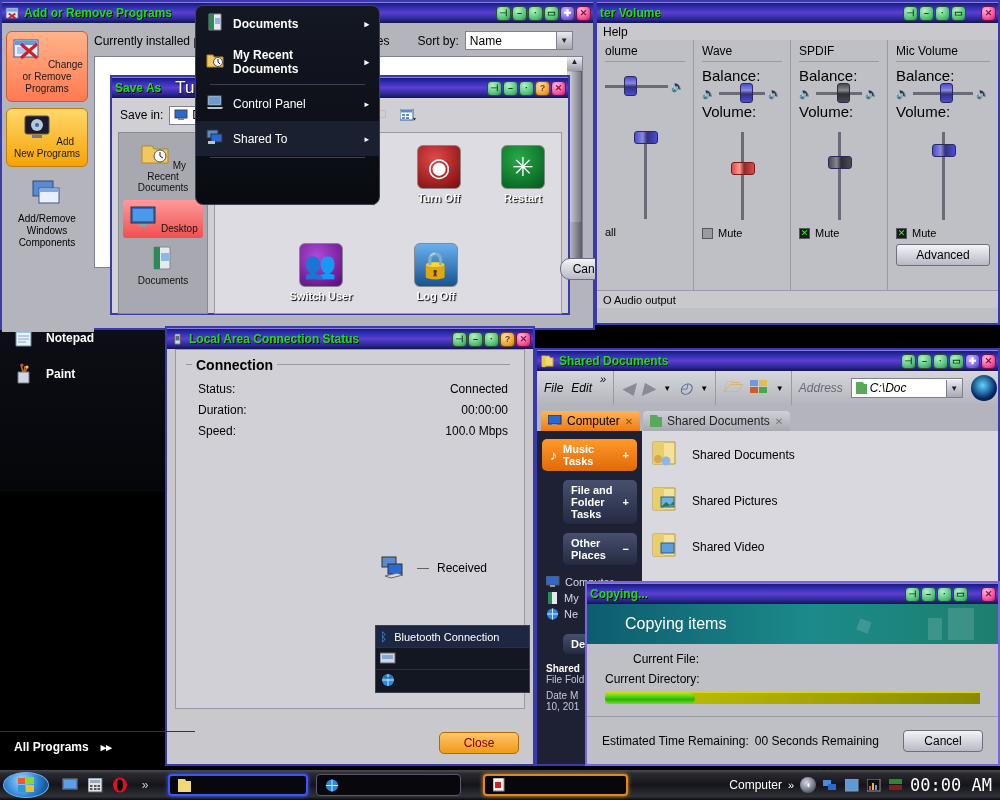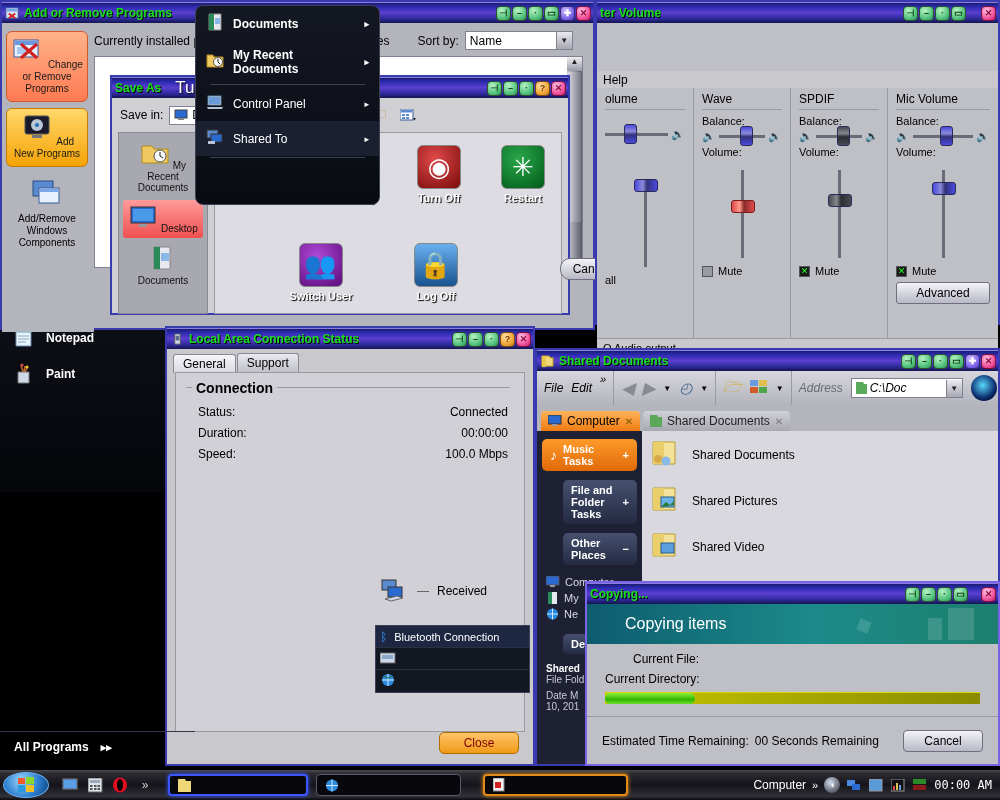--- a/index.html
+++ b/index.html
@@ -83,25 +83,25 @@
   .pwr { position:absolute; text-align:center; width:92px; }
   .pwr .sq { width:44px; height:44px; margin:0 auto; border-radius:6px; border:1px solid #888;
      display:flex; align-items:center; justify-content:center; font-size:26px; color:#fff; }
   .pwr .lb { font-size:11px; font-weight:bold; color:#fff; text-shadow:1px 1px 1px #000; margin-top:3px; }
   .pwr .lb.dim { color:#9a9aa0; }
   .btn { background:linear-gradient(180deg,#f3f3f8,#b9b9c6); border:1px solid #6e6e7c; border-radius:3px;
      font-size:12px; color:#000; padding:3px 12px; }
 
   
   #vol { left:595px; top:0; width:405px; height:325px; background:#bfbfc6; border:2px solid #3a3ab0; }
-  #vol .menu { height:17px; display:flex; align-items:center; gap:12px; padding-left:6px; font-size:12px; background:#c8c8cd;margin-top:48px;}
+  #vol .menu { height:17px; display:flex; align-items:center; gap:12px; padding-left:6px; font-size:12px; background:#c8c8cd;}
   #vol .cols { display:flex; height:250px; background:#bfbfc6; }
   .vcol { flex:1; border-left:1px solid #9a9aa4; padding:4px 8px; }
   .vcol .ch { font-size:12px; color:#000; border-bottom:1px solid #9a9aa4; padding-bottom:3px; margin-bottom:5px;}
-  .vcol .lbl { font-size:11px; color:#000; margin:3px 0; }
+  .vcol .lbl { font-size:15px; color:#000; margin:3px 0; }
   .balrow { display:flex; align-items:center; gap:3px; }
   .balrow .track { flex:1; height:3px; background:#6a6a78; position:relative; }
   .knobH { width:13px; height:20px; border-radius:3px; position:absolute; top:-9px; left:45%;
      background:linear-gradient(180deg,#4a4ae0,#8a8ad8 35%,#32327a 55%,#4a4ae0); border:1px solid #2a2a5a;}
   .knobH.dark { background:linear-gradient(180deg,#4a4a52,#86868f 35%,#2d2d34 55%,#4a4a52); }
   .spk { font-size:11px; color:#3a3a42; }
   .vslot { height:100px; position:relative; margin:4px auto 0; width:60px; }
   .vslot .vtrack { position:absolute; left:29px; top:8px; width:3px; height:88px; background:#6a6a78; }
   .knobV { width:24px; height:13px; border-radius:3px; position:absolute; left:19px;
     background:linear-gradient(90deg,#4a4ae0,#8a8ad8 35%,#32327a 55%,#4a4ae0); border:1px solid #2a2a5a; }
@@ -189,21 +189,21 @@
      display:flex; align-items:center; justify-content:center; }
   .qlaunch { display:flex; align-items:center; gap:7px; margin-left:12px; }
   .qi { width:18px; height:18px; display:flex; align-items:center; justify-content:center; font-size:13px; }
   .tkbtn { height:22px; border-radius:4px; background:#08080c; display:flex; align-items:center; gap:6px;
      padding:0 8px; color:#ddd; font-size:11px; }
   .tkbtn.b1 { border:2px solid #3a56ff; box-shadow:0 0 4px #3a56ff; }
   .tkbtn.b2 { border:1px solid #5a5a6a; }
   .tkbtn.b3 { border:2px solid #e08a18; box-shadow:0 0 4px #e08a18; }
   #tray { margin-left:auto; display:flex; align-items:center; gap:6px; padding-right:8px; color:#fff; font-size:12px; }
   .trayi { width:16px; height:16px; display:flex; align-items:center; justify-content:center; font-size:11px; }
-  .clock { font-family:"DejaVu Sans Mono", monospace; font-size:12px; color:#fff; }
+  .clock { font-family:"DejaVu Sans Mono", monospace; font-size:17px; color:#fff; }
 </style>
 </head>
 <body>
 
 <div class="win" id="arp">
   <div class="tbar">
     <svg class="ticon" viewBox="0 0 16 16">
       <rect x="1" y="2" width="13" height="11" fill="#dfe6f5" stroke="#3a5a9a"></rect>
       <rect x="2" y="3" width="11" height="3" fill="#7aa8e8"></rect>
       <path d="M4 8 L11 13 M11 8 L4 13" stroke="#d02020" stroke-width="2"></path>
@@ -494,24 +494,20 @@
     </svg>
     <span class="tt">Local Area Connection Status</span>
     <span class="tbtns">
       <span class="tb g">⊣</span>
       <span class="tb g">–</span>
       <span class="tb g">·</span>
       <span class="tb q">?</span>
       <span class="tb x">✕</span>
     </span>
   </div>
-  <div class="tabs">
-    <div class="tab act">General</div>
-    <div class="tab">Support</div>
-  </div>
   <div class="lanpane">
     <div class="grp">
       <span class="gt">Connection</span>
     </div>
     <div style="padding-top:32px"></div>
     <div class="lrow">
       <span>Status:</span>
       <span class="v">Connected</span>
     </div>
     <div class="lrow">

